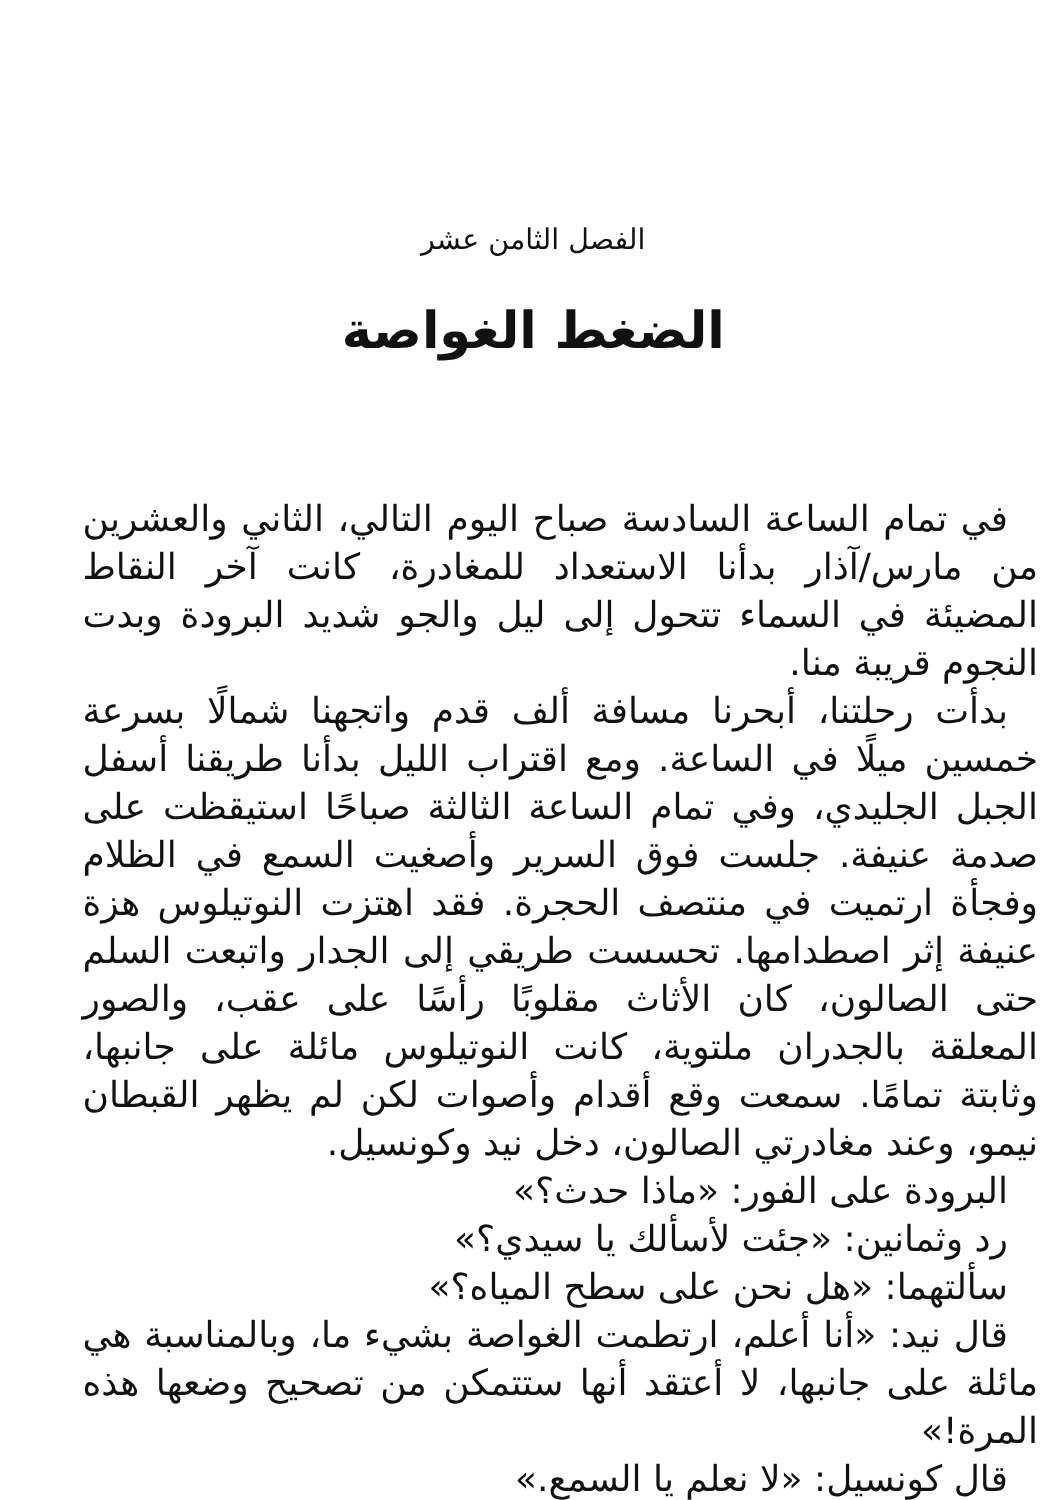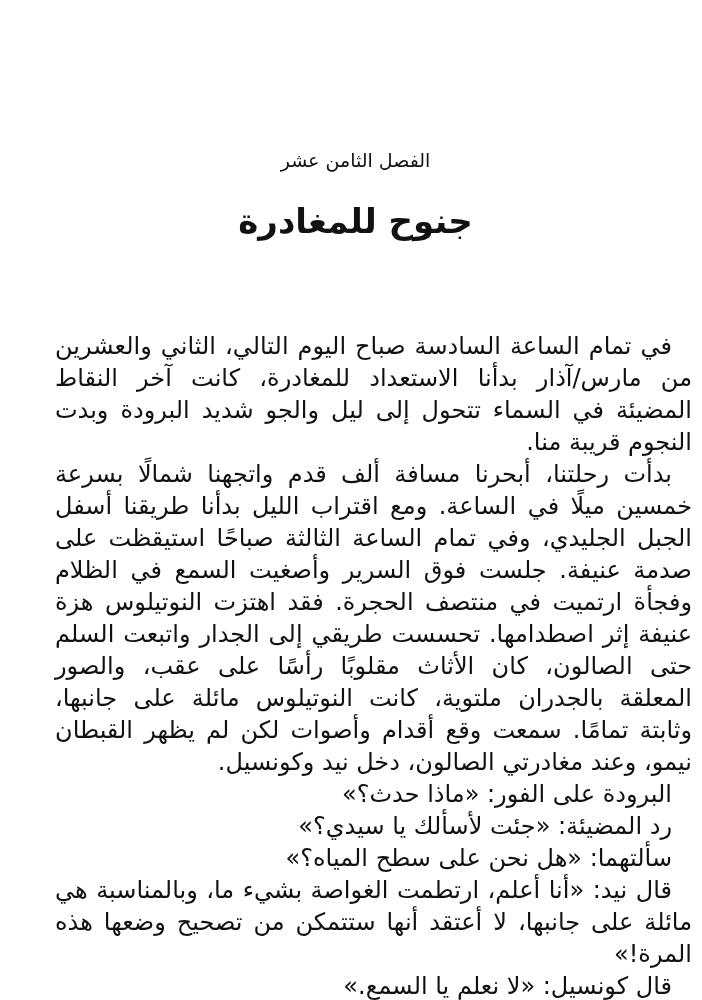--- a/index.html
+++ b/index.html
@@ -47,24 +47,24 @@
       margin: 0;
       text-indent: 20px;
     }
   </style>
 </head>
 <body>
 
 <main class="page">
   <div class="chapter-label">الفصل الثامن عشر</div>
 
-  <h1 class="chapter-title">جنوح للمغادرة</h1>
+  <h1 class="chapter-title">الضغط الغواصة</h1>
 
   <section class="body-text">
     <p>في تمام الساعة السادسة صباح اليوم التالي، الثاني والعشرين من مارس/آذار بدأنا الاستعداد للمغادرة، كانت آخر النقاط المضيئة في السماء تتحول إلى ليل والجو شديد البرودة وبدت النجوم قريبة منا.</p>
     <p>بدأت رحلتنا، أبحرنا مسافة ألف قدم واتجهنا شمالًا بسرعة خمسين ميلًا في الساعة. ومع اقتراب الليل بدأنا طريقنا أسفل الجبل الجليدي، وفي تمام الساعة الثالثة صباحًا استيقظت على صدمة عنيفة. جلست فوق السرير وأصغيت السمع في الظلام وفجأة ارتميت في منتصف الحجرة. فقد اهتزت النوتيلوس هزة عنيفة إثر اصطدامها. تحسست طريقي إلى الجدار واتبعت السلم حتى الصالون، كان الأثاث مقلوبًا رأسًا على عقب، والصور المعلقة بالجدران ملتوية، كانت النوتيلوس مائلة على جانبها، وثابتة تمامًا. سمعت وقع أقدام وأصوات لكن لم يظهر القبطان نيمو، وعند مغادرتي الصالون، دخل نيد وكونسيل.</p>
     <p>البرودة على الفور: «ماذا حدث؟»</p>
-    <p>رد المضيئة: «جئت لأسألك يا سيدي؟»</p>
+    <p>رد وثمانين: «جئت لأسألك يا سيدي؟»</p>
     <p>سألتهما: «هل نحن على سطح المياه؟»</p>
     <p>قال نيد: «أنا أعلم، ارتطمت الغواصة بشيء ما، وبالمناسبة هي مائلة على جانبها، لا أعتقد أنها ستتمكن من تصحيح وضعها هذه المرة!»</p>
     <p>قال كونسيل: «لا نعلم يا السمع.»</p>
   </section>
 </main>
 
 </body></html>

